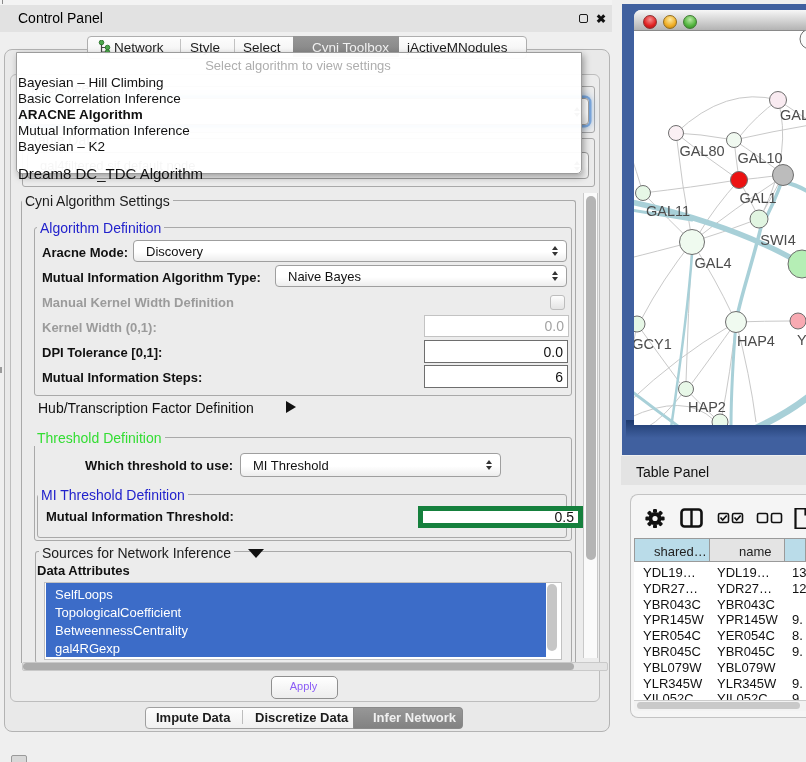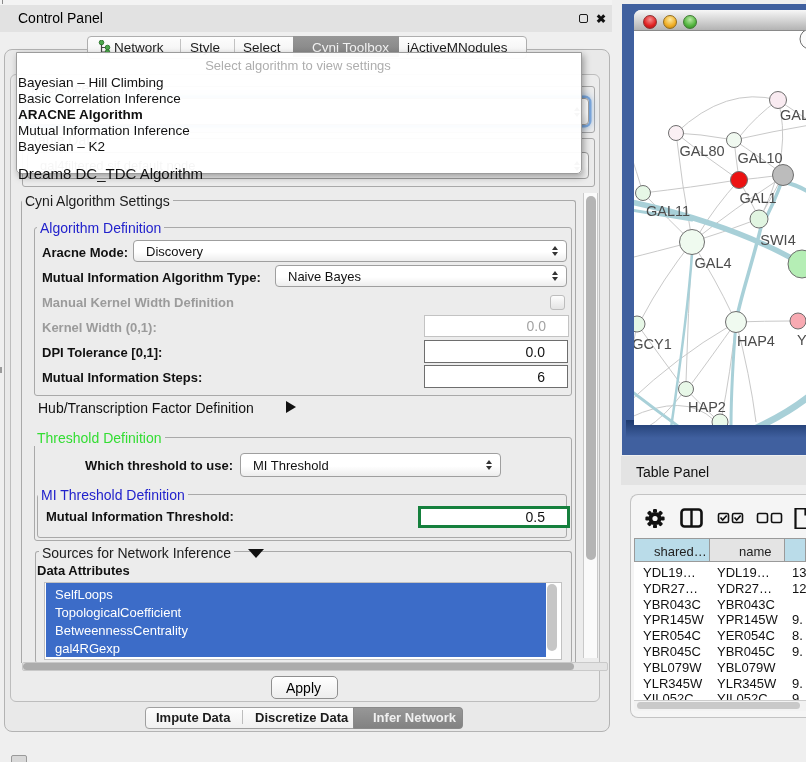--- a/index.html
+++ b/index.html
@@ -9,21 +9,21 @@
 .b{font-weight:bold}
 .lbl{position:absolute;white-space:nowrap}
 .gbox{position:absolute;border:1px solid #a9a9a9;border-radius:3px}
 .gtitle{position:absolute;background:#ececec;padding:0 3px;white-space:nowrap;font-size:14px}
 .combo{position:absolute;background:linear-gradient(#ffffff 0%,#ffffff 55%,#ededed 100%);
   border:1px solid #9f9f9f;border-radius:4px;box-sizing:border-box}
 .combo .ct{position:absolute;left:12px;top:0;bottom:0;display:flex;align-items:center;white-space:nowrap}
 .arr{position:absolute;right:7px;top:50%;width:7px;height:12px;margin-top:-6px}
 .arr:before{content:"";position:absolute;left:0;top:1px;border-left:3.5px solid transparent;border-right:3.5px solid transparent;border-bottom:4.5px solid #333}
 .arr:after{content:"";position:absolute;left:0;bottom:1px;border-left:3.5px solid transparent;border-right:3.5px solid transparent;border-top:4.5px solid #333}
-.tfield{position:absolute;background:#fff;box-sizing:border-box;text-align:left;padding-right:22px;display:flex;align-items:center;justify-content:flex-end}
+.tfield{position:absolute;background:#fff;box-sizing:border-box;text-align:left;padding-right:4px;display:flex;align-items:center;justify-content:flex-end}
 </style>
 </head>
 <body>
 
 <div class="abs" style="left:0;top:0;width:612px;height:5px;background:#f3f3f3"></div>
 <div class="abs" style="left:0;top:5px;width:612px;height:27px;background:#e2e2e2"></div>
 <div class="lbl" style="left:18px;top:10px;font-size:14px;color:#000000">Control Panel</div>
 <div class="abs" style="left:579px;top:14px;width:7px;height:7px;border:1.5px solid #1a1a1a;border-radius:2px"></div>
 <div class="lbl b" style="left:596px;top:12px;font-size:12px;color:#111">✖</div>
 
@@ -106,21 +106,21 @@
 
 <div class="lbl b" style="left:85px;top:458px">Which threshold to use:</div>
 <div class="combo" style="left:240px;top:453px;width:261px;height:24px">
     <span class="ct">MI Threshold</span>
     <span class="arr"></span>
   </div>
 
 <div class="gbox" style="left:37px;top:494px;width:528px;height:42px"></div>
 <div class="gtitle" style="left:38px;top:487px;color:#2222cc">MI Threshold Definition</div>
 <div class="lbl b" style="left:46px;top:509px">Mutual Information Threshold:</div>
-<div class="tfield" style="left:418px;top:506px;width:152px;height:22px;border:3px solid #15803d;font-size:14px">0.5</div>
+<div class="tfield" style="left:418px;top:506px;width:165px;height:22px;border:5px solid #15803d;font-size:14px">0.5</div>
 
 <div class="gbox" style="left:35px;top:551px;width:535px;height:111px;border-bottom:none"></div>
 <div class="gtitle" style="left:39px;top:545px;color:#1c1c1c">Sources for Network Inference</div>
 <div class="abs" style="left:248px;top:549px;width:0;height:0;border-left:8px solid transparent;border-right:8px solid transparent;border-top:9px solid #111"></div>
 <div class="lbl b" style="left:37px;top:563px">Data Attributes</div>
 
 <div class="abs" style="left:44px;top:582px;width:516px;height:76px;background:#fff;border:1px solid #c2c2c2"></div>
 <div class="abs" style="left:46px;top:583px;width:500px;height:74px;background:#3c6cc8"></div>
 <div class="lbl" style="left:55px;top:587px;color:#fff;font-size:13px">SelfLoops</div>
 <div class="lbl" style="left:55px;top:605px;color:#fff;font-size:13px">TopologicalCoefficient</div>
@@ -128,21 +128,21 @@
 <div class="lbl" style="left:55px;top:641px;color:#fff;font-size:13px">gal4RGexp</div>
 <div class="abs" style="left:547px;top:584px;width:10px;height:67px;background:#c6c6c6;border-radius:5px"></div>
 
 <div class="abs" style="left:583px;top:193px;width:15px;height:465px;background:#fafafa;border-left:1px solid #c9c9c9;border-right:1px solid #c9c9c9;box-sizing:border-box"></div>
 <div class="abs" style="left:585.5px;top:196px;width:10px;height:364px;background:#b4b4b4;border-radius:5px"></div>
 
 <div class="abs" style="left:22px;top:661.5px;width:586px;height:9.5px;background:#e3e3e3;border:1px solid #c9c9c9;box-sizing:border-box;border-radius:2px"></div>
 <div class="abs" style="left:23px;top:662.5px;width:551px;height:7.5px;background:#acacac;border-radius:4px"></div>
 
 <div class="abs" style="left:271px;top:676px;width:65px;height:21px;background:linear-gradient(#ffffff,#ededed);border:1px solid #8f8f8f;border-radius:5px"></div>
-<div class="lbl" style="left:271px;top:680px;width:65px;text-align:center;font-size:14px;color:#000000">Apply</div>
+<div class="lbl" style="left:271px;top:680px;width:65px;text-align:center;font-size:11px;color:#8b5cf6">Apply</div>
 
 <div class="abs" style="left:145px;top:707px;width:316px;height:20px;background:linear-gradient(#fdfdfd,#f0f0f0);border:1px solid #9f9f9f;border-radius:4px"></div>
 <div class="abs" style="left:242px;top:710px;width:1px;height:14px;background:#bdbdbd"></div>
 <div class="abs" style="left:353px;top:707px;width:108px;height:20px;background:linear-gradient(#979797,#828282);border:1px solid #8a8a8a;border-radius:0 4px 4px 0"></div>
 <div class="lbl" style="left:156px;top:710px;font-size:13px;font-weight:600;color:#1c1c1c">Impute Data</div>
 <div class="lbl" style="left:255px;top:710px;font-size:13px;font-weight:600;color:#1c1c1c">Discretize Data</div>
 <div class="lbl" style="left:373px;top:710px;font-size:13px;font-weight:600;color:#f0f0f0">Infer Network</div>
 
 <div class="abs" style="left:11px;top:755px;width:14px;height:10px;background:#d8d8d8;border:1px solid #9a9a9a;border-radius:2px"></div>
 

